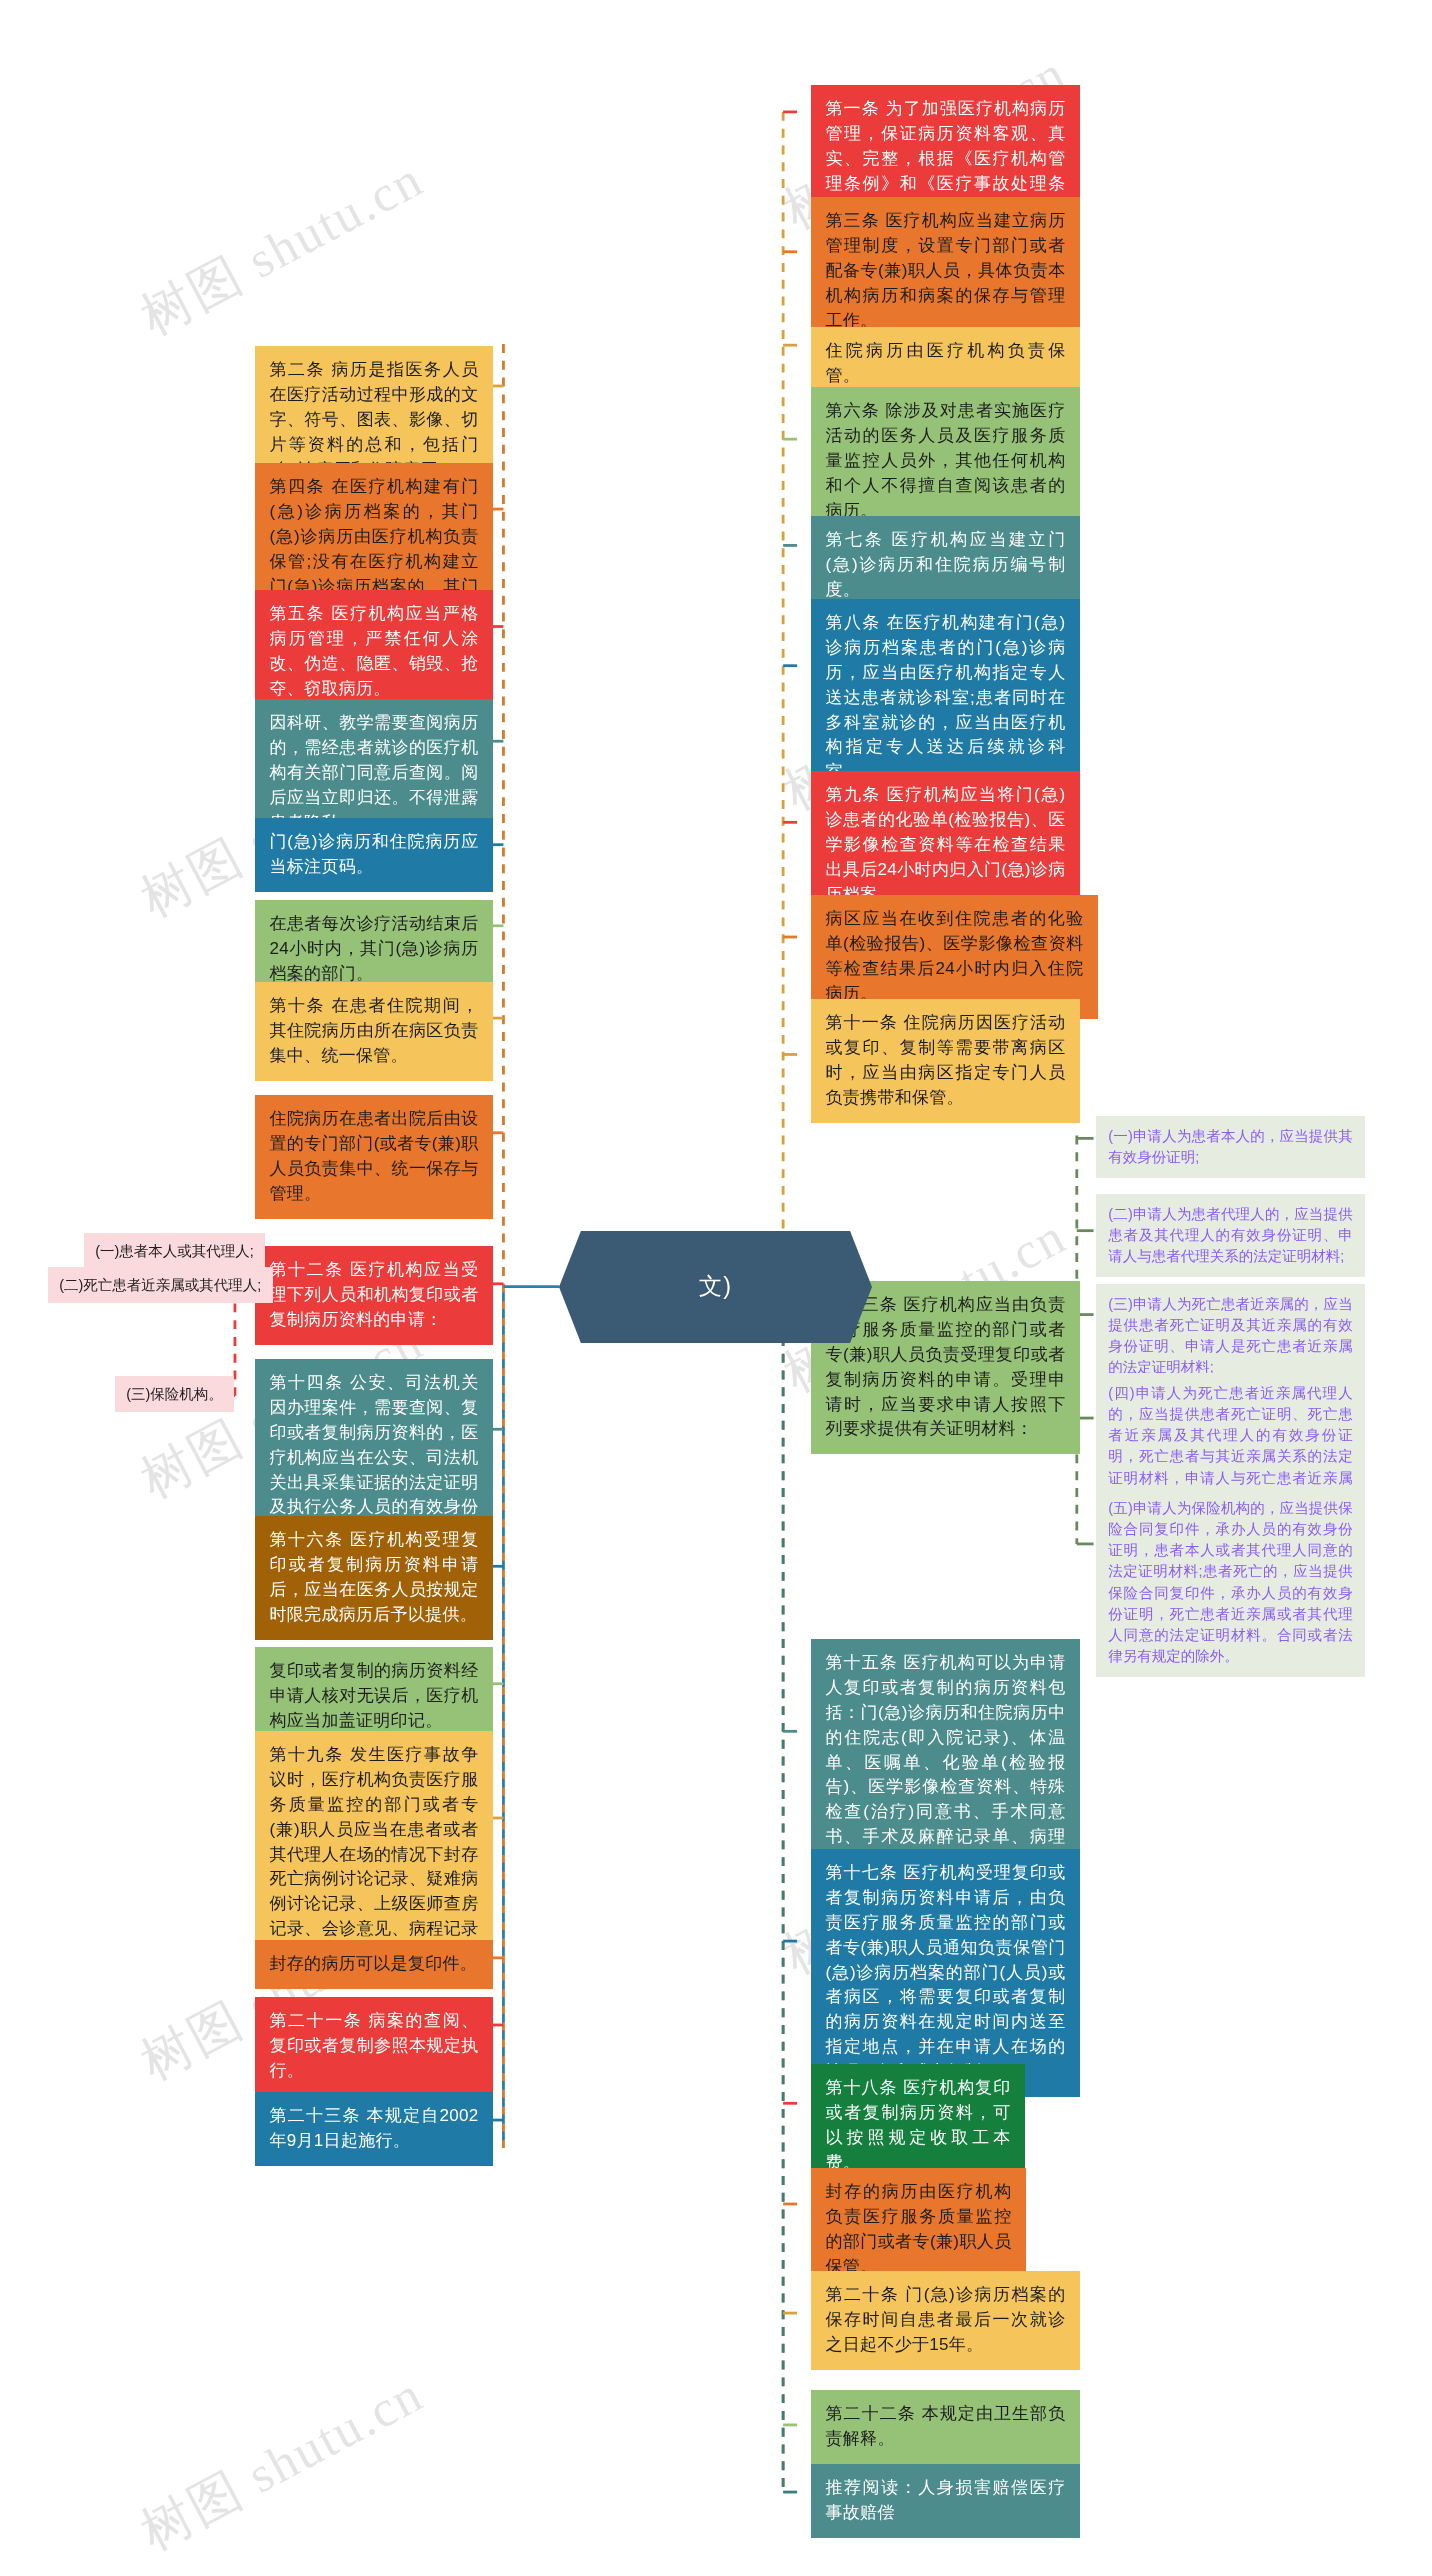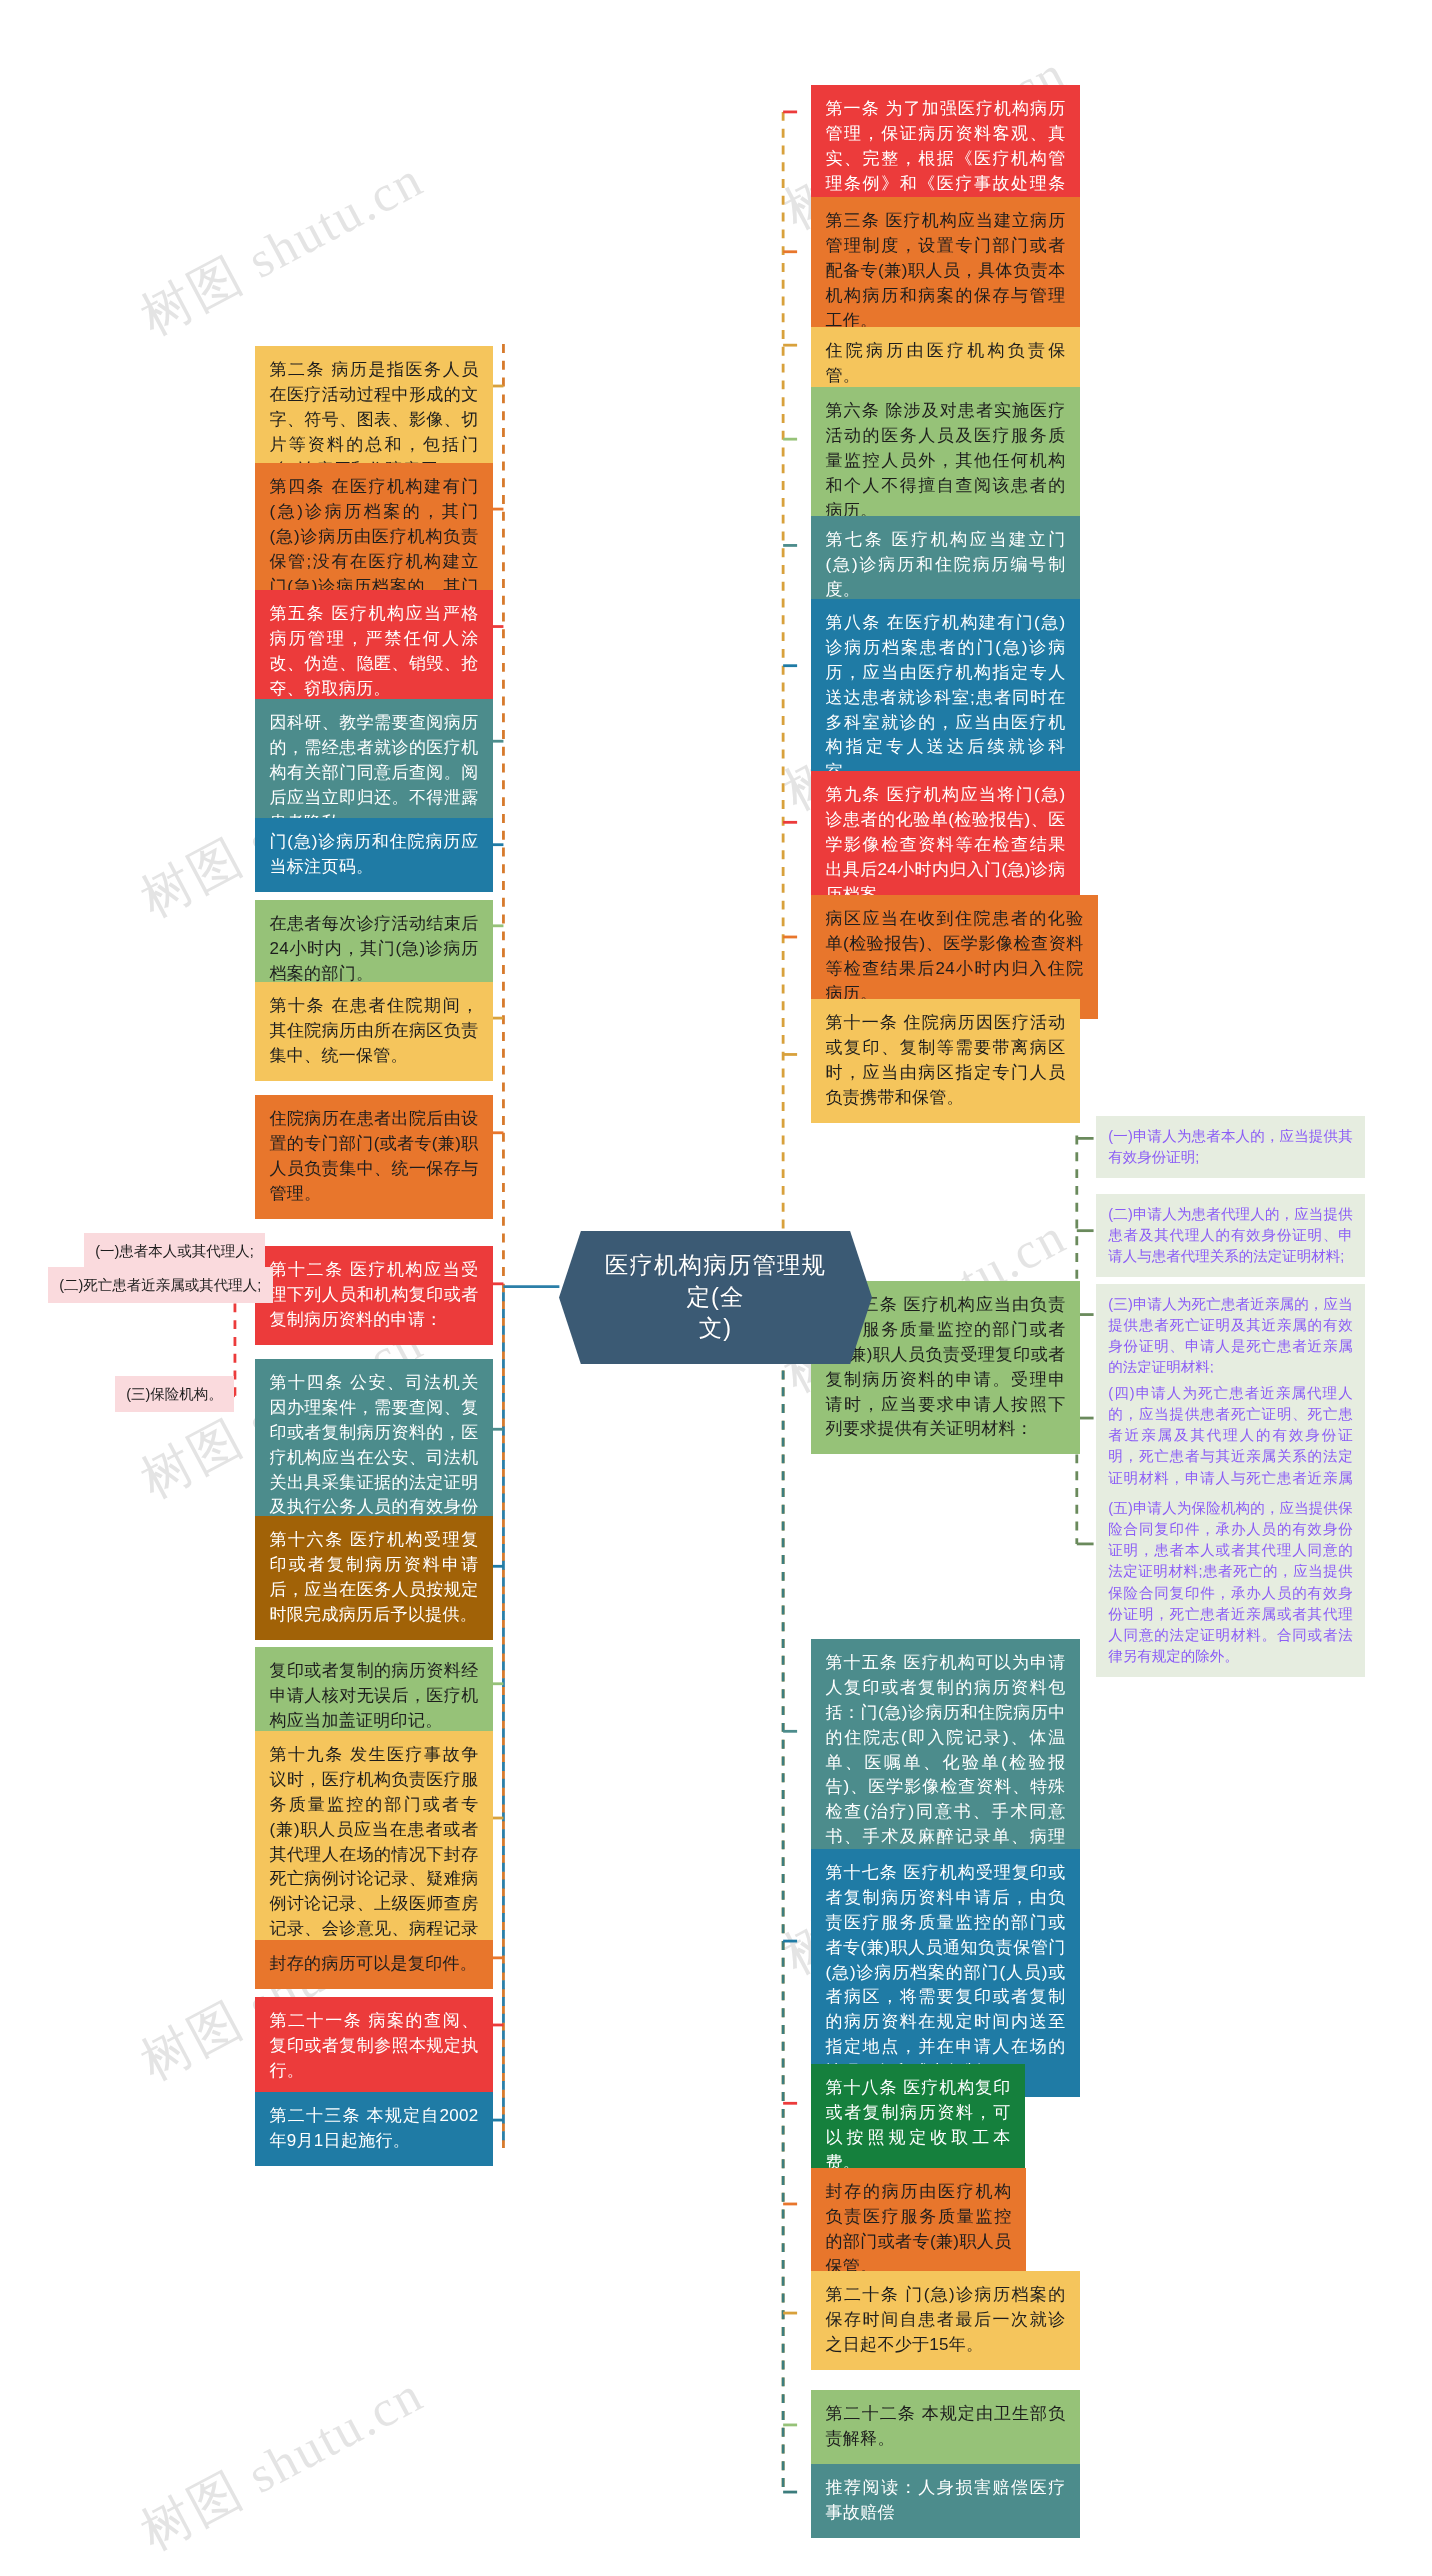--- a/index.html
+++ b/index.html
@@ -189,21 +189,20 @@
       <path d="M1925,2035 L1955,2035"></path>
       <path d="M1925,2200 L1955,2200"></path>
       <path d="M1925,2350 L1955,2350"></path>
       <path d="M1925,2535 L1955,2535"></path>
       <path d="M1925,2760 L1955,2760"></path>
     </g>
   </svg>
 
   <div id="root-node" style="left:559px; top:1231px;">
     <span>
-      <span>医疗机构病历管理规定(全</span>
       <span>文)</span>
     </span>
   </div>
 
   <div class="node light" style="left:255px; top:346px; width:238px; background:#f5c55c;">第二条 病历是指医务人员在医疗活动过程中形成的文字、符号、图表、影像、切片等资料的总和，包括门(急)诊病历和住院病历。</div>
 
   <div class="node light" style="left:255px; top:463px; width:238px; background:#e8762c;">第四条 在医疗机构建有门(急)诊病历档案的，其门(急)诊病历由医疗机构负责保管;没有在医疗机构建立门(急)诊病历档案的，其门(急)诊病历由患者负责保管。</div>
 
   <div class="node dark" style="left:255px; top:590px; width:238px; background:#ec3b3b;">第五条 医疗机构应当严格病历管理，严禁任何人涂改、伪造、隐匿、销毁、抢夺、窃取病历。</div>
 

